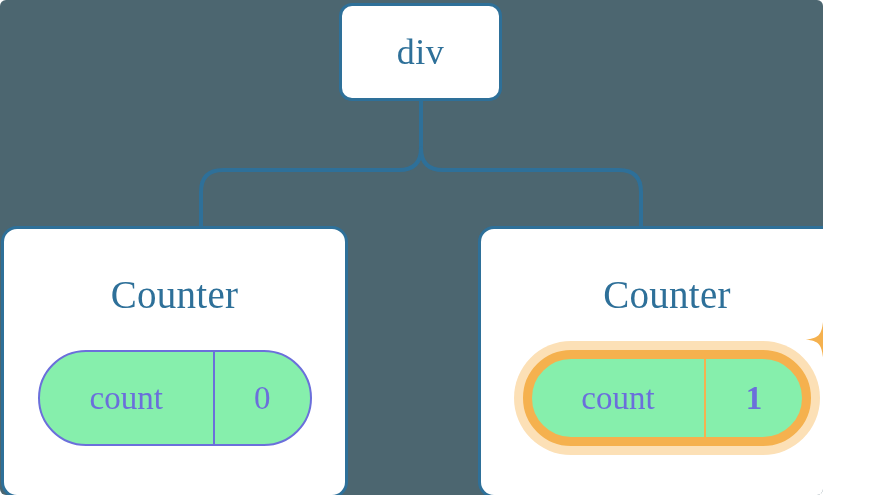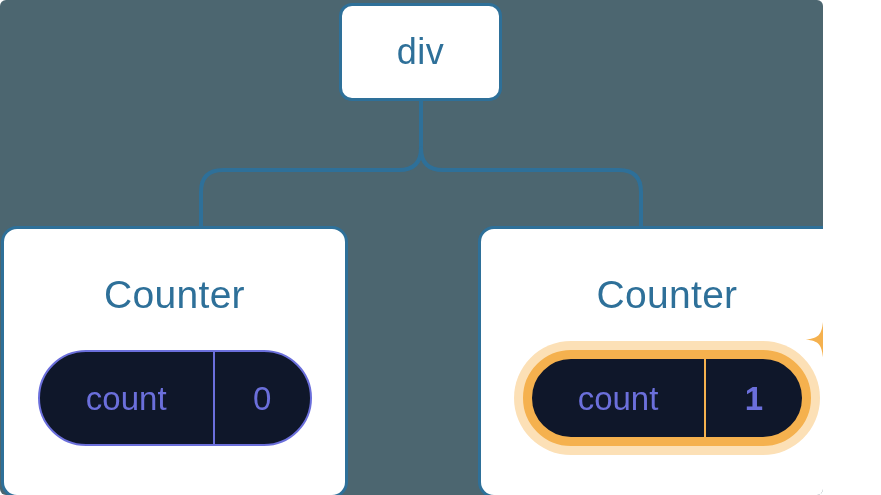--- a/index.html
+++ b/index.html
@@ -5,21 +5,21 @@
   html, body {
     margin: 0;
     padding: 0;
     background: #ffffff;
   }
   #stage {
     position: relative;
     width: 823px;
     height: 495px;
     overflow: hidden;
-    font-family: Liberation Sans, sans-serif;
+    font-family: Liberation Serif, serif;
     border-radius: 6px;
   }
   #bg {
     position: absolute;
     inset: 0;
     background: #4c6670;
   }
 
   
   #connector {
@@ -85,21 +85,21 @@
     justify-content: center;
   }
 
   .pill {
     position: relative;
     display: flex;
     align-items: stretch;
     height: 96px;
     border-radius: 999px;
     box-sizing: border-box;
-    background: #0f172a;
+    background: #86efac;
   }
 
   
   .pill.plain {
     border: 2px solid #6b6fdb;
     width: 274px;
   }
   .pill.plain .pill-key,
   .pill.plain .pill-val {
     color: #6b6fdb;

